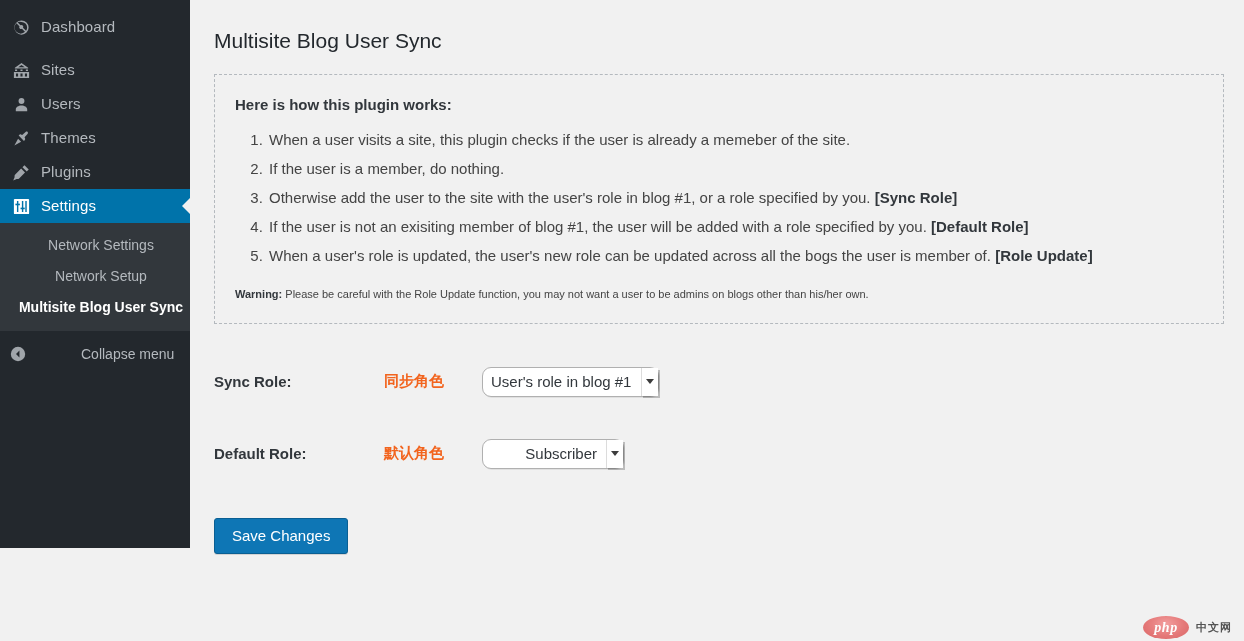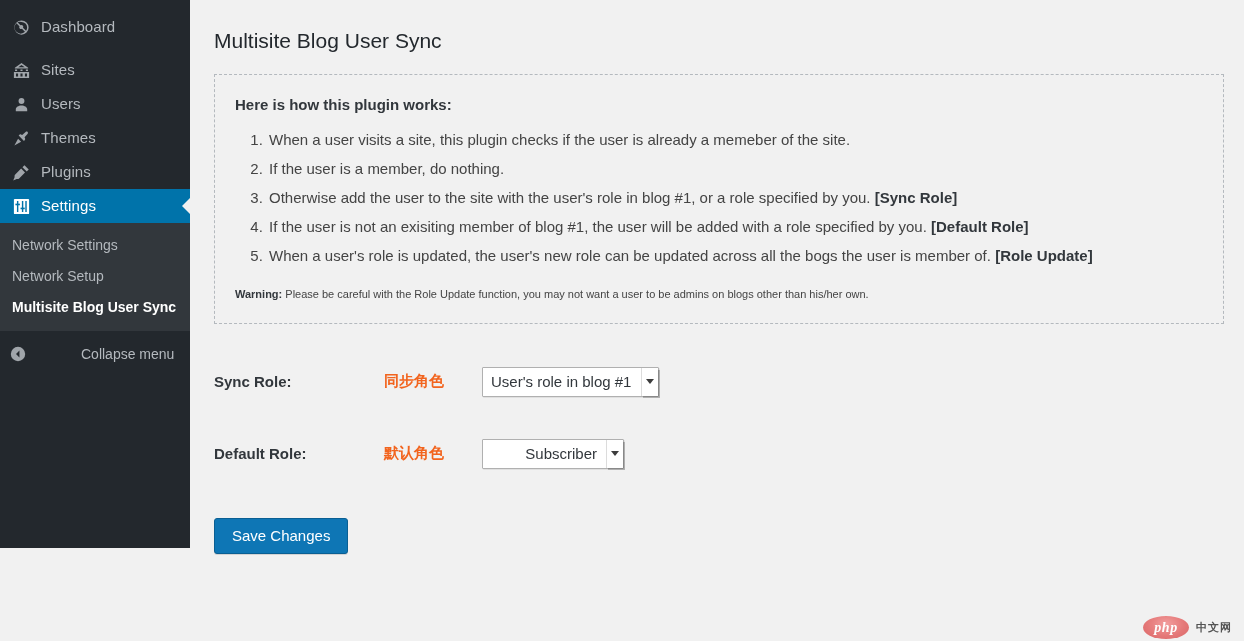--- a/index.html
+++ b/index.html
@@ -55,20 +55,21 @@
     border-color: transparent #f1f1f1 transparent transparent;
   }
   .submenu { background: #32373c; padding: 7px 0 8px 0; }
   .submenu-item {
     display: block;
     padding: 6px 0 6px 12px;
     font-size: 14px;
     color: #b4b9be;
     cursor: pointer;
     line-height: 19px;
+    text-align: center;
   }
   .submenu-item.active { color: #fff; font-weight: bold; }
   .collapse {
     display: flex; align-items: center;
     height: 34px; padding-left: 8px;
     color: #a0a5aa; font-size: 14px; cursor: pointer;
     margin-top: 6px;
     gap: 44px;
   }
   .collapse .cm-ico {
@@ -142,21 +143,21 @@
     color: #f2641e;
   }
   .sel-wrap { position: relative; display: inline-block; }
   select.wp-select {
     -webkit-appearance: none; -moz-appearance: none; appearance: none;
     font-family: "Liberation Sans", sans-serif;
     font-size: 15px;
     color: #32373c;
     background: #fff;
     border: 1px solid #b0b0b0;
-    border-radius: 1px;
+    border-radius: 9px;
     padding: 5px 26px 5px 8px;
     height: 30px;
     line-height: 18px;
     outline: none;
     cursor: pointer;
     box-shadow: 1px 1px 0 rgba(0,0,0,.07);
   }
   .sel-arrow {
     position: absolute;
     top: 1px; right: 1px;

